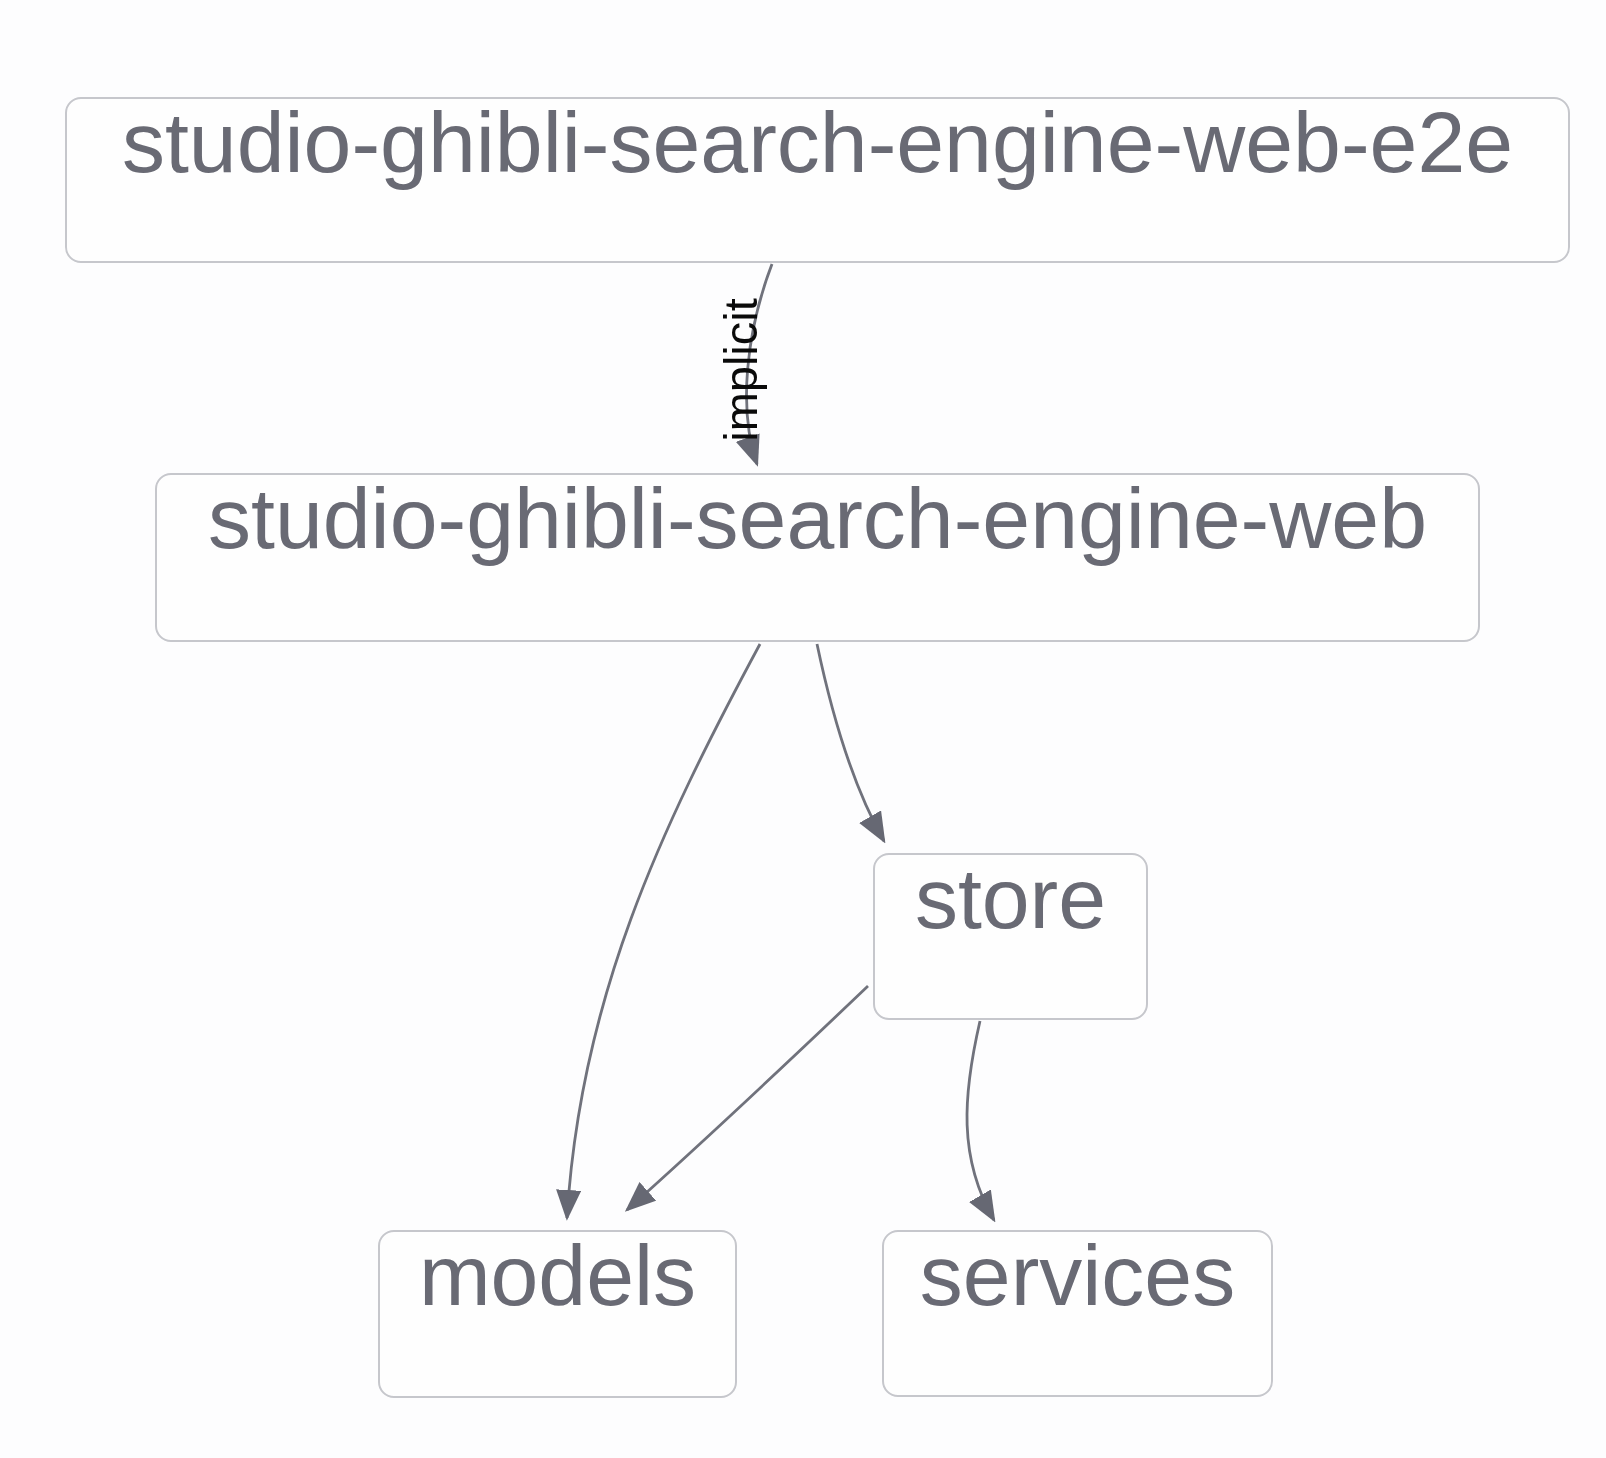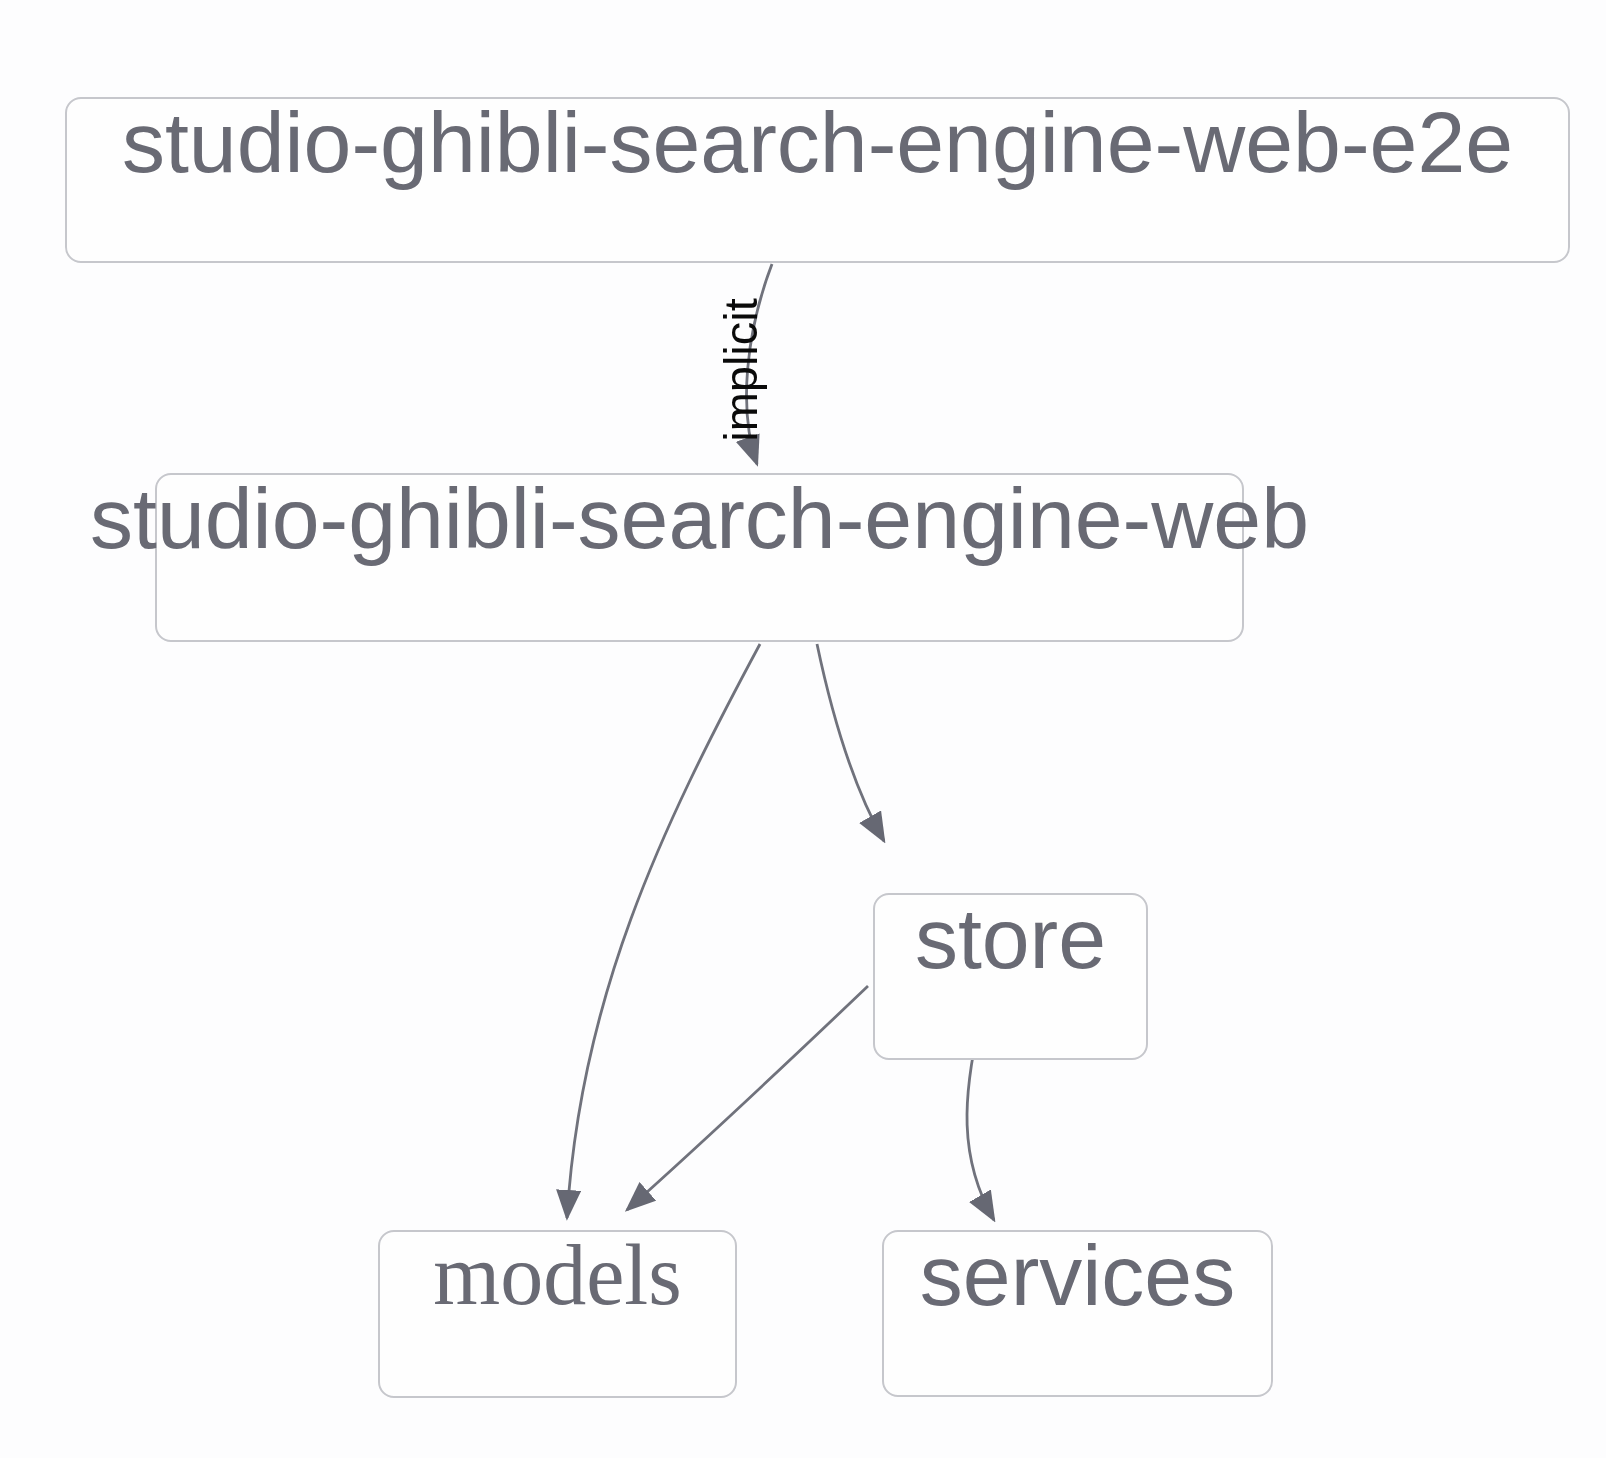--- a/index.html
+++ b/index.html
@@ -32,23 +32,23 @@
     border:2.4px solid var(--node-border);
     border-radius:16px;
     display:flex;justify-content:center;
     color:var(--node-text);
     font-size:86px;
     line-height:1;
     white-space:nowrap;
   }
   .node span{display:block;padding-bottom:6px;}
   .node-e2e     {left:65px;  top:97px;   width:1505px; height:166px;}
-  .node-web     {left:155px; top:473px;  width:1089px; height:169px;}
-  .node-store   {left:873px; top:853px;  width:275px;  height:167px;margin-top:40px;}
-  .node-models  {left:378px; top:1230px; width:359px;  height:168px;font-family:Liberation Serif, serif;}
+  .node-web     {left:155px; top:473px;  width:1325px; height:169px;}
+  .node-store   {left:873px; top:853px;  width:275px;  height:167px;}
+  .node-models  {left:378px; top:1230px; width:359px;  height:168px;}
   .node-services{left:882px; top:1230px; width:391px;  height:167px;}
   .edge-label{
     position:absolute;
     left:740px; top:370px;
     transform:translate(-50%,-50%) rotate(-90deg);
     font-size:47px;
     line-height:1;
     color:var(--edge-label-text);
     white-space:nowrap;
   }

